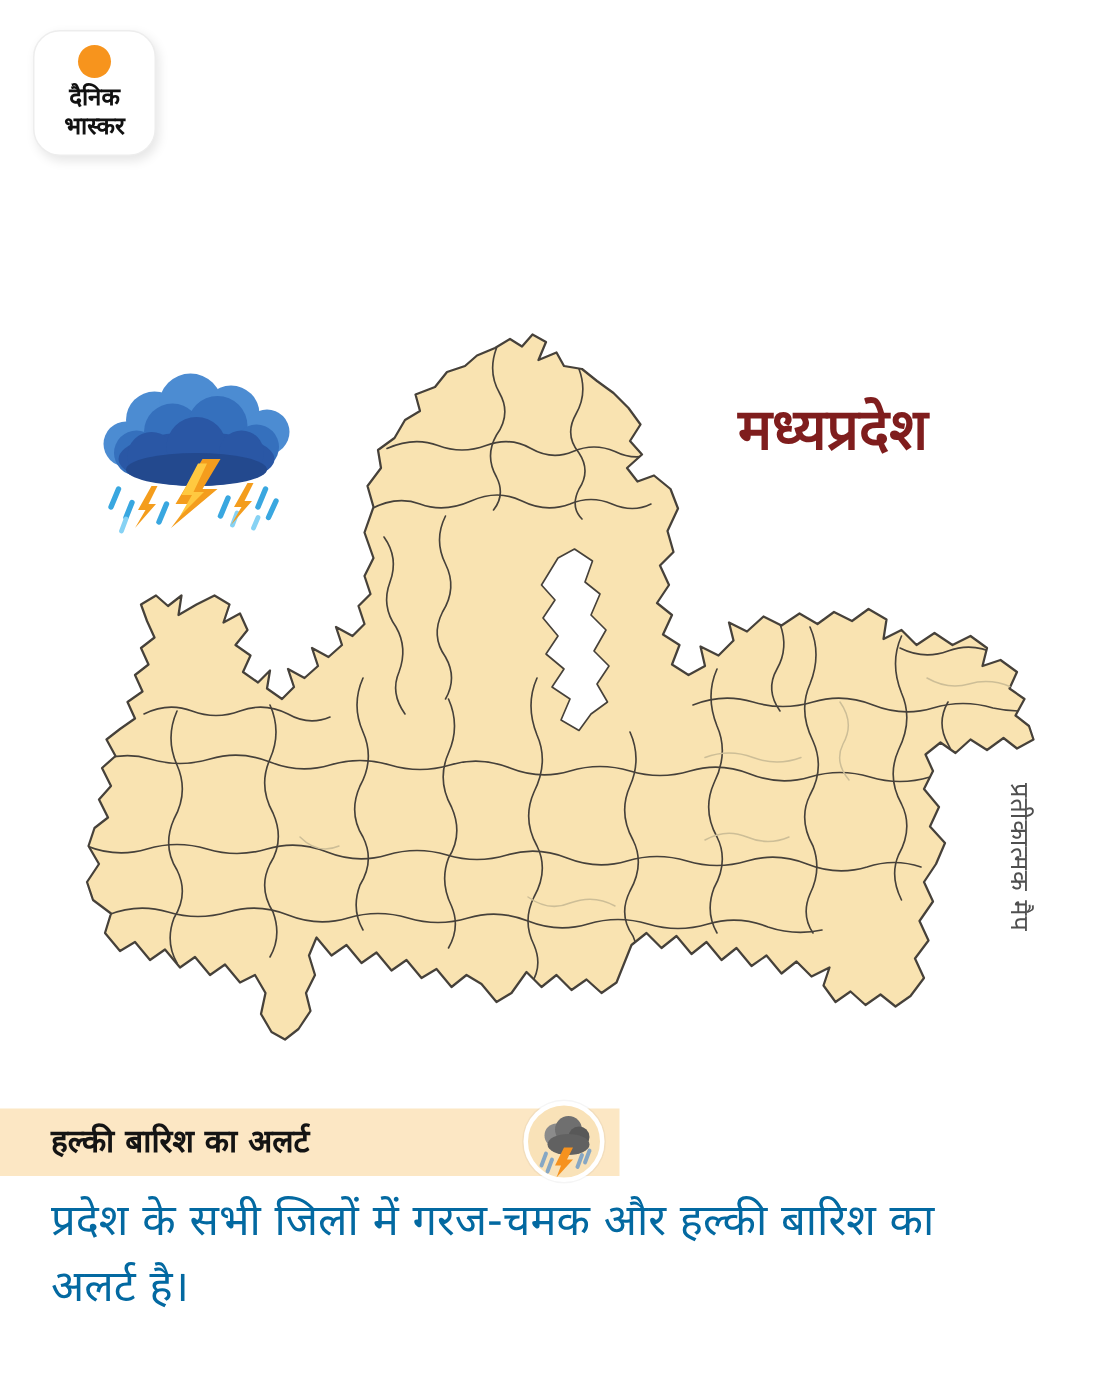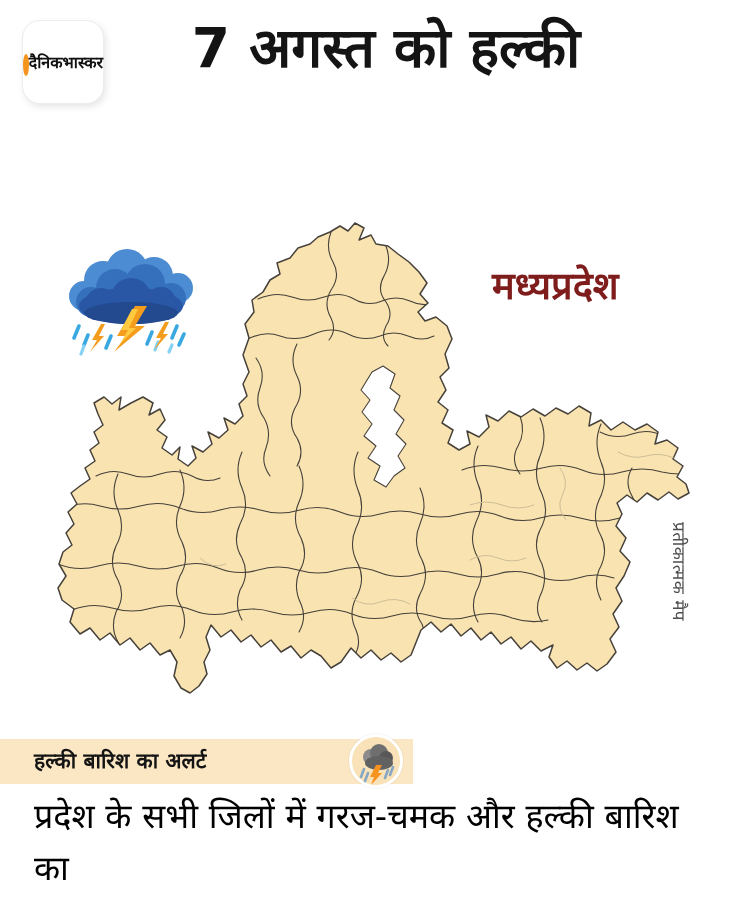--- a/index.html
+++ b/index.html
@@ -5,21 +5,21 @@
   html,body{margin:0;padding:0;background:#ffffff;}
   .canvas{
     position:relative;width:730px;height:921px;background:#ffffff;overflow:hidden;
     font-family:"DejaVu Sans","Liberation Sans",sans-serif;
   }
   
   .logo{
     position:absolute;left:22px;top:20px;width:80px;height:82px;
     background:#ffffff;border:1px solid #ededed;border-radius:18px;
     box-shadow:2px 3px 7px rgba(0,0,0,.10);
-    display:flex;align-items:center;justify-content:flex-start;
+    display:flex;flex-direction:column;align-items:center;justify-content:flex-start;
   }
   .logo-dot{width:22px;height:22px;border-radius:50%;background:#F7941D;margin-top:9px;margin-bottom:3px;}
   .logo-line{font-size:16px;font-weight:bold;color:#111;line-height:19px;letter-spacing:0;}
   
   .title{
     position:absolute;left:100px;top:12px;width:572px;margin:0;
     text-align:center;color:#141414;font-size:55px;font-weight:bold;line-height:1.33;
   }
   .title span{display:block;}
   
@@ -44,37 +44,36 @@
   }
   .callout-label{margin-left:34px;font-size:21px;font-weight:bold;color:#141414;line-height:1;}
   .badge{
     position:absolute;left:349px;top:734px;width:54px;height:54px;border-radius:50%;
     background:#F9E2B8;border:3px solid #ffffff;box-sizing:border-box;
     box-shadow:0 0 0 1px rgba(0,0,0,.04);
     display:flex;align-items:center;justify-content:center;
   }
   .body-text{
     position:absolute;left:34px;top:791px;width:672px;margin:0;
-    font-size:34px;font-weight:400;color:#000000;line-height:1.52;
+    font-size:29px;font-weight:400;color:#0369a1;line-height:1.52;
   }
   .body-text span{display:block;}
 </style>
 </head>
 <body>
 
 <div class="canvas">
 
   <div class="logo">
     <span class="logo-dot"></span>
     <span class="logo-line">दैनिक</span>
     <span class="logo-line">भास्कर</span>
   </div>
 
   <h1 class="title">
-    <span>7 अगस्त को हल्की</span>
   </h1>
 
   <svg class="storm" viewBox="0 0 148 116" aria-hidden="true">
     <g stroke="#39A7E0" stroke-width="3.6" stroke-linecap="round">
       <line x1="22" y1="86" x2="17" y2="98"></line>
       <line x1="31" y1="95" x2="27" y2="105"></line>
       <line x1="54" y1="96" x2="49" y2="108"></line>
       <line x1="95" y1="92" x2="90" y2="104"></line>
       <line x1="120" y1="86" x2="115" y2="98"></line>
       <line x1="127" y1="94" x2="122" y2="105"></line>
@@ -183,15 +182,16 @@
       <circle cx="19" cy="20" r="8" fill="#8B8B8B"></circle>
       <circle cx="27" cy="16" r="9" fill="#6F6F6F"></circle>
       <circle cx="34" cy="21" r="7" fill="#585858"></circle>
       <ellipse cx="27" cy="26" rx="14" ry="7" fill="#616161"></ellipse>
       <polygon points="24,28 18,40 22,40 19,48 30,36 26,36 30,28" fill="#F6921E"></polygon>
     </svg>
   </span>
 
   <p class="body-text">
     <span>प्रदेश के सभी जिलों में गरज-चमक और हल्की बारिश का</span>
+    <span>अलर्ट है।</span>
   </p>
 
 </div>
 
 </body></html>

